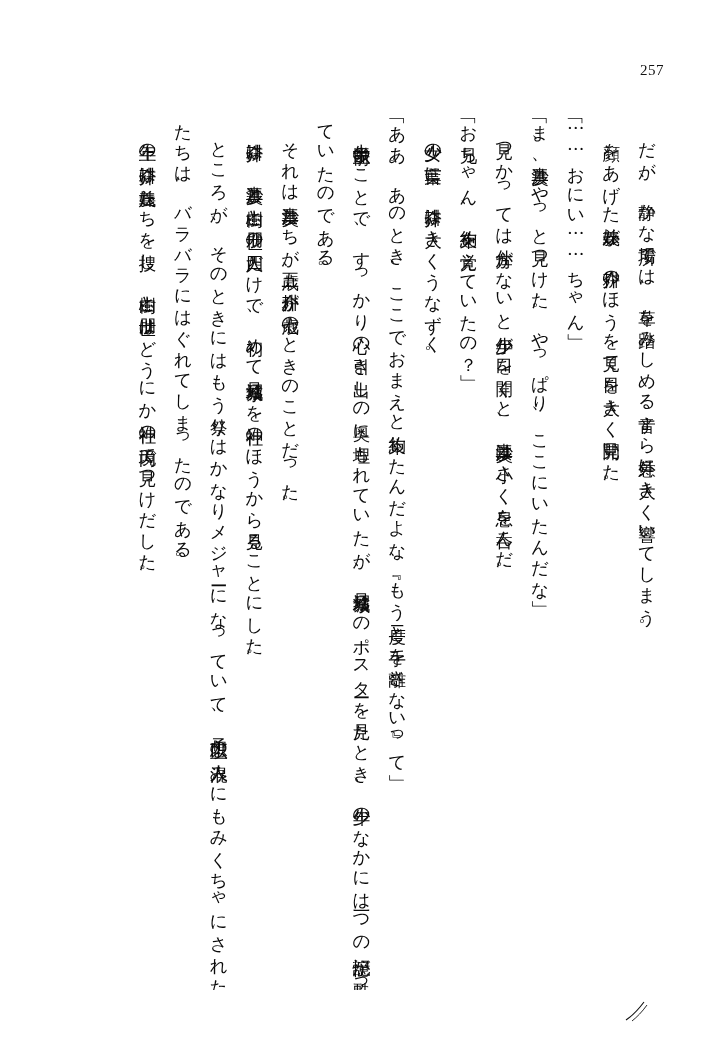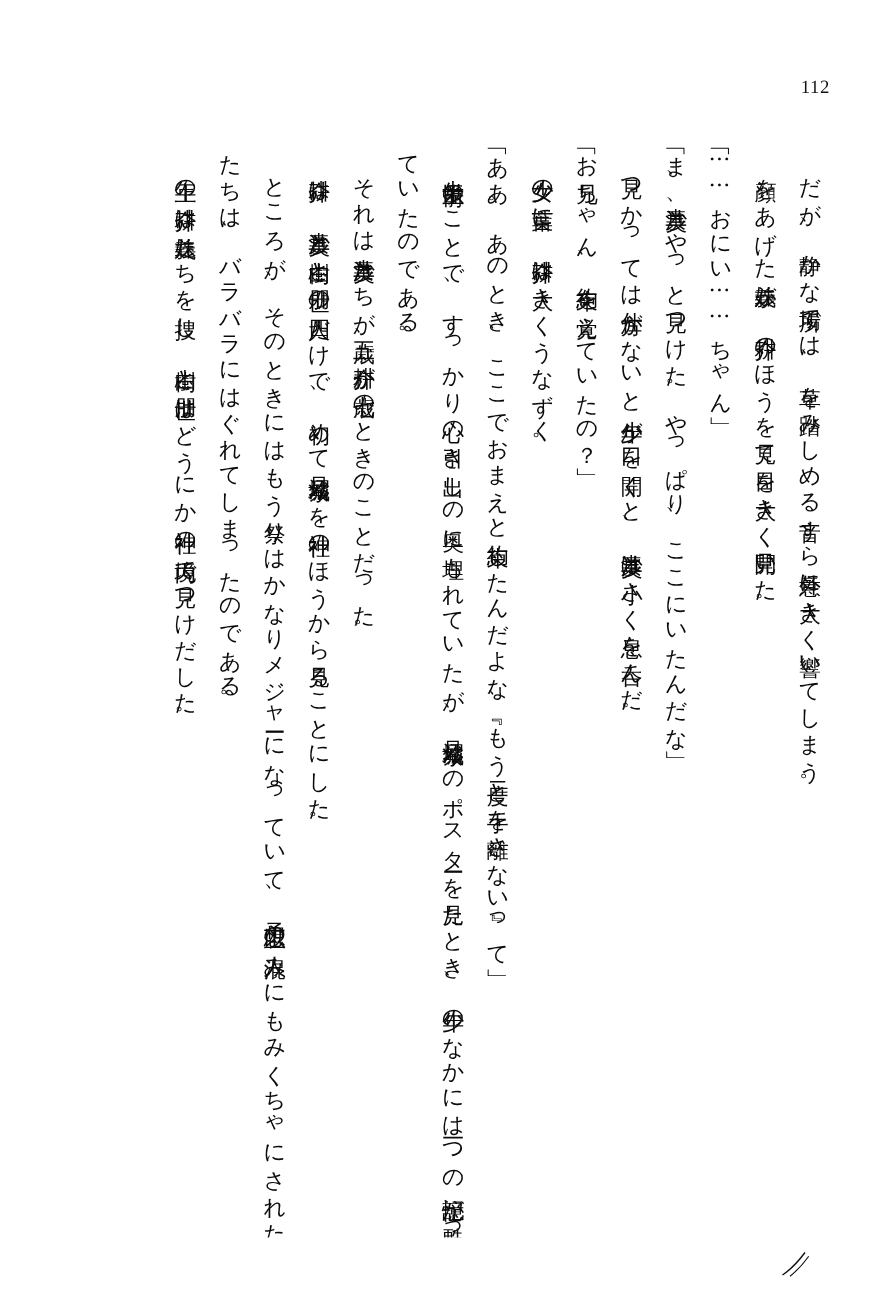--- a/index.html
+++ b/index.html
@@ -63,21 +63,21 @@
   }
   .footer-mark svg {
     display: block;
   }
 </style>
 </head>
 <body>
 
 <div class="page">
 
-  <div class="page-number">112</div>
+  <div class="page-number">257</div>
 
   <div class="body-text">
       <p class="indent">だが、静かな場所では、草を踏みしめる音すら意外に大きく響いてしまう。</p>
       <p class="indent">顔をあげた義妹が、耕介のほうを見て目を大きく見開いた。</p>
       <p class="">「……おにい……ちゃん」</p>
       <p class="">「ま、真沙美、やっと見つけた。やっぱり、ここにいたんだな」</p>
       <p class="indent">見つかっては仕方がないと少年が口を開くと、真沙美は小さく息を呑んだ。</p>
       <p class="">「お兄ちゃん、約束を覚えていたの？」</p>
       <p class="indent">少女の言葉に、耕介は大きくうなずく。</p>
       <p class="">「ああ。あのとき、ここでおまえと約束したんだよな、『もう二度と手を離さない』って」</p>

